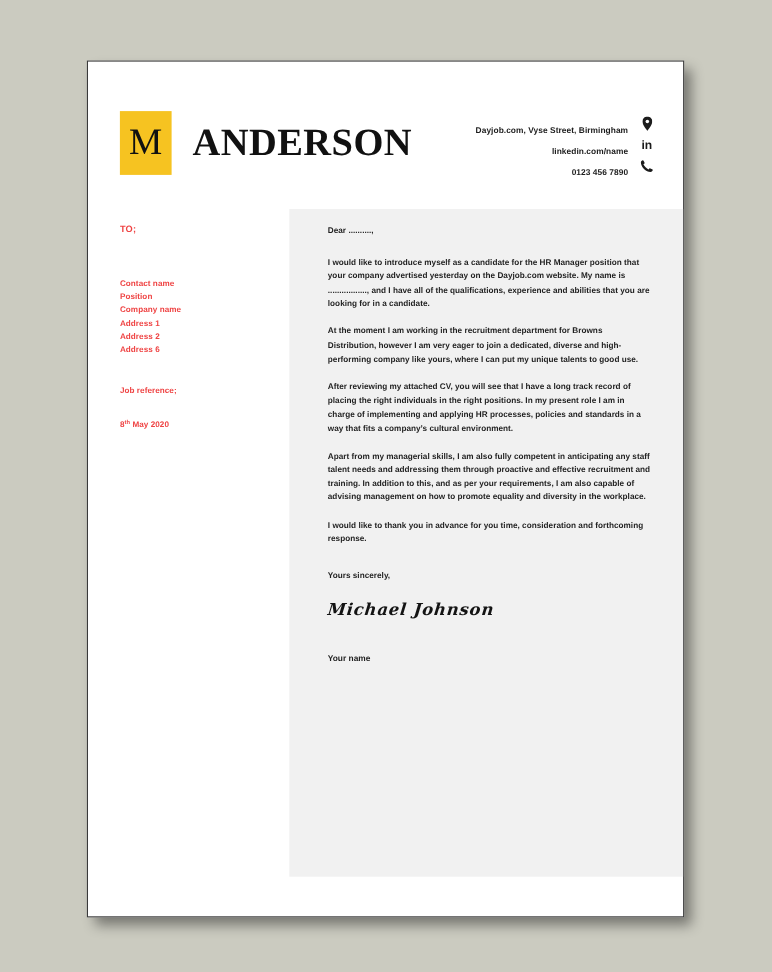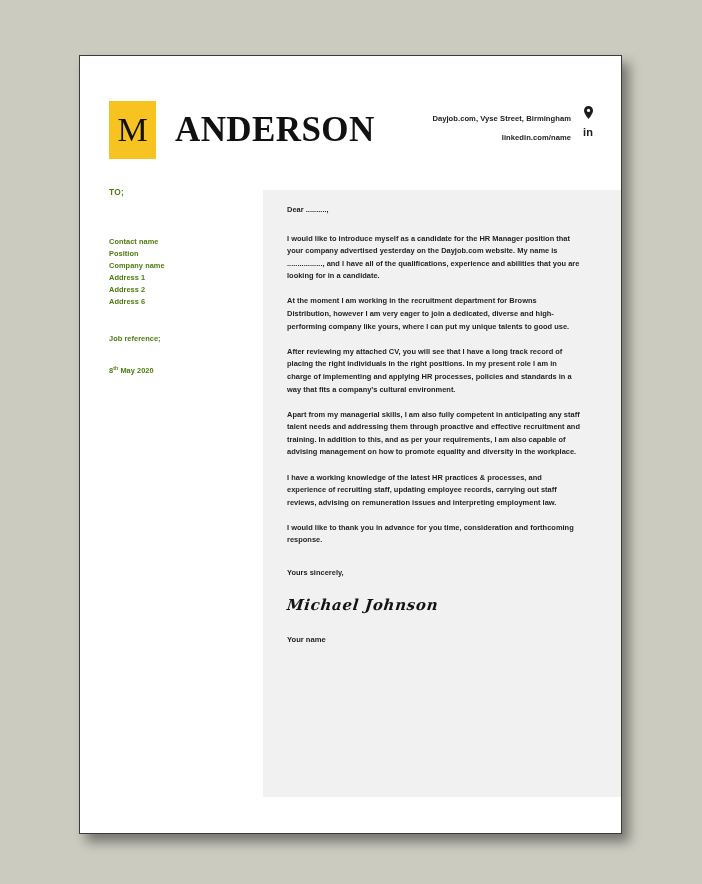--- a/index.html
+++ b/index.html
@@ -110,23 +110,23 @@
     font-weight: bold;
     font-family: "Liberation Sans", sans-serif;
     color: #1c1c1c;
     line-height: 1;
   }
 
   
   #recipient-col {
     position: absolute;
     left: 29px;
-    top: 131px;
+    top: 147px;
     width: 170px;
-    color: #4d7c0f;
+    color: #ef4444;
   }
   #to-label {
     font-size: 8.4px;
     font-weight: bold;
     letter-spacing: 0.2px;
   }
   #recipient-lines {
     margin-top: 39px;
   }
   .recipient-line {
@@ -156,21 +156,21 @@
   #body-panel {
     position: absolute;
     left: 183px;
     top: 134px;
     right: 0;
     height: 607px;
     background: #f1f1f1;
   }
   #body-inner {
     position: absolute;
-    left: 24px;
+    left: 35px;
     top: 14px;
     width: 293px;
   }
   .letter-para {
     font-size: 7.45px;
     font-weight: bold;
     color: #1f1f1f;
     line-height: 12.6px;
     margin: 0 0 12.5px 0;
     letter-spacing: 0.02px;
@@ -187,21 +187,21 @@
     font-family: "DejaVu Serif", serif;
     font-style: italic;
     font-size: 15px;
     font-weight: 600;
     color: #141414;
     letter-spacing: 0.7px;
     transform: skewX(-6deg);
     transform-origin: left center;
   }
   #signer-name {
-    margin-top: 21px;
+    margin-top: 31px;
     font-size: 7.6px;
     font-weight: bold;
     color: #1f1f1f;
   }
 </style>
 </head>
 <body>
 
 <div id="page-sheet">
 
@@ -227,20 +227,28 @@
       </div>
 
       <div class="contact-row">
         <span class="contact-text">linkedin.com/name</span>
         <span class="contact-icon">
           <span class="li-glyph">in</span>
         </span>
       </div>
 
 
+      <div class="contact-row">
+        <span class="contact-text">0123 456 7890</span>
+        <span class="contact-icon">
+          <svg width="12" height="12" viewBox="0 0 12 12">
+              <path d="M2.4 0.6C1.6 0.6 0.6 1.6 0.6 2.5c0 4.3 4.6 8.9 8.9 8.9 0.9 0 1.9-1 1.9-1.8 0-0.3-0.2-0.5-0.5-0.7L9.2 8.1c-0.4-0.2-0.8-0.1-1 0.2l-0.6 0.8C5.9 8.3 3.7 6.1 2.9 4.4l0.8-0.6c0.3-0.2 0.4-0.6 0.2-1L3.1 1.1C3 0.8 2.7 0.6 2.4 0.6z" fill="#1c1c1c"></path>
+            </svg>
+        </span>
+      </div>
 
     </div>
   </div>
 
   <div id="recipient-col">
     <div id="to-label">TO;</div>
 
     <div id="recipient-lines">
       <div class="recipient-line">Contact name</div>
       <div class="recipient-line">Position</div>
@@ -259,21 +267,20 @@
 
   <div id="body-panel">
     <div id="body-inner">
 
       <p class="letter-para" id="salutation">Dear ..........,</p>
 
       <p class="letter-para">I would like to introduce myself as a candidate for the HR Manager position that your company advertised yesterday on the Dayjob.com website. My name is ................., and I have all of the qualifications, experience and abilities that you are looking for in a candidate.</p>
       <p class="letter-para">At the moment I am working in the recruitment department for Browns Distribution, however I am very eager to join a dedicated, diverse and high-performing company like yours, where I can put my unique talents to good use.</p>
       <p class="letter-para">After reviewing my attached CV, you will see that I have a long track record of placing the right individuals in the right positions. In my present role I am in charge of implementing and applying HR processes, policies and standards in a way that fits a company’s cultural environment.</p>
       <p class="letter-para">Apart from my managerial skills, I am also fully competent in anticipating any staff talent needs and addressing them through proactive and effective recruitment and training. In addition to this, and as per your requirements, I am also capable of advising management on how to promote equality and diversity in the workplace.</p>
-      <p class="letter-para">I have a working knowledge of the latest HR practices &amp; processes, and experience of recruiting staff, updating employee records, carrying out staff reviews, advising on remuneration issues and interpreting employment law.</p>
       <p class="letter-para">I would like to thank you in advance for you time, consideration and forthcoming response.</p>
 
       <p class="letter-para" id="closing">Yours sincerely,</p>
 
       <div id="signature">Michael Johnson</div>
 
       <div id="signer-name">Your name</div>
 
     </div>
   </div>

